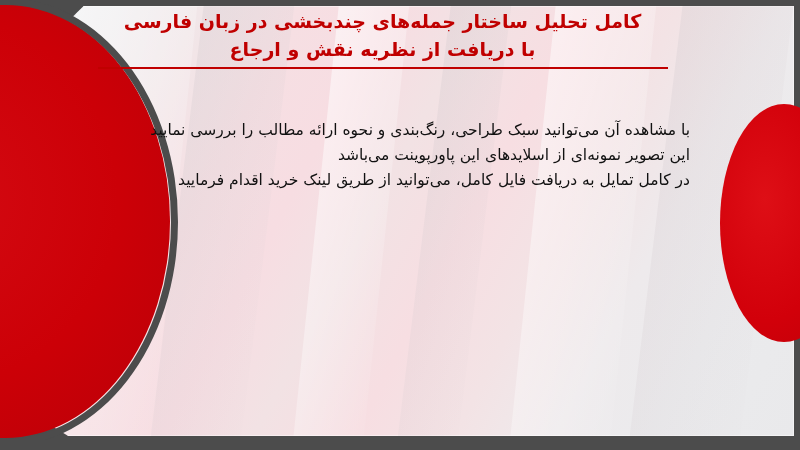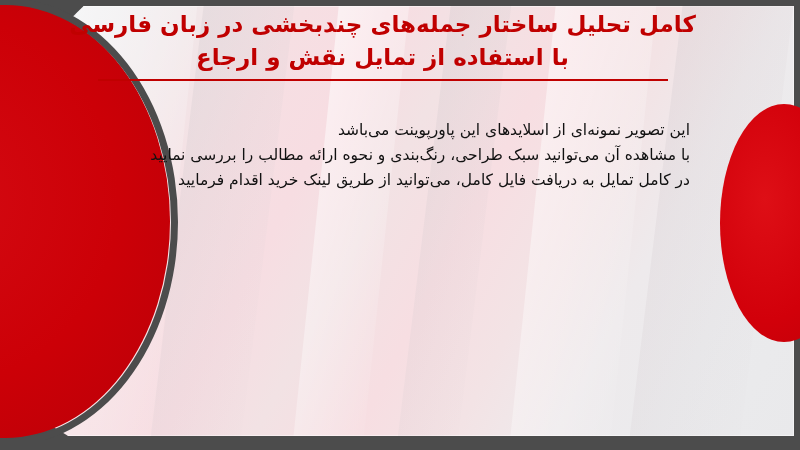--- a/index.html
+++ b/index.html
@@ -113,21 +113,21 @@
     position: absolute;
     left: 60px;
     right: 95px;
     top: 8px;
     text-align: center;
     direction: rtl;
     z-index: 6;
   }
   .title-line {
     color: #c00000;
-    font-size: 23px;
+    font-size: 19px;
     font-weight: bold;
     line-height: 1.45;
     letter-spacing: 0;
     white-space: nowrap;
   }
   .title-underline {
     margin: 4px auto 0 auto;
     width: 570px;
     height: 0;
     border-top: 2px solid #c00000;
@@ -173,24 +173,24 @@
     <div class="swoosh e"></div>
     <div class="swoosh f"></div>
   </div>
 
   <div class="ellipse-left"></div>
   <div class="ellipse-left-ring"></div>
   <div class="ellipse-right"></div>
 
   <div class="title-block">
     <div class="title-line">کامل تحلیل ساختار جمله‌های چندبخشی در زبان فارسی</div>
-    <div class="title-line">با استفاده از تمایل نقش و ارجاع</div>
+    <div class="title-line">با دریافت از نظریه نقش و ارجاع</div>
     <div class="title-underline"></div>
   </div>
 
   <div class="body-block">
+    <div class="body-line">با مشاهده آن می‌توانید سبک طراحی، رنگ‌بندی و نحوه ارائه مطالب را بررسی نمایید</div>
     <div class="body-line">این تصویر نمونه‌ای از اسلایدهای این پاورپوینت می‌باشد</div>
-    <div class="body-line">با مشاهده آن می‌توانید سبک طراحی، رنگ‌بندی و نحوه ارائه مطالب را بررسی نمایید</div>
     <div class="body-line">در کامل تمایل به دریافت فایل کامل، می‌توانید از طریق لینک خرید اقدام فرمایید</div>
   </div>
 
   <div class="bottom-strip"></div>
 </div>
 
 </body></html>

